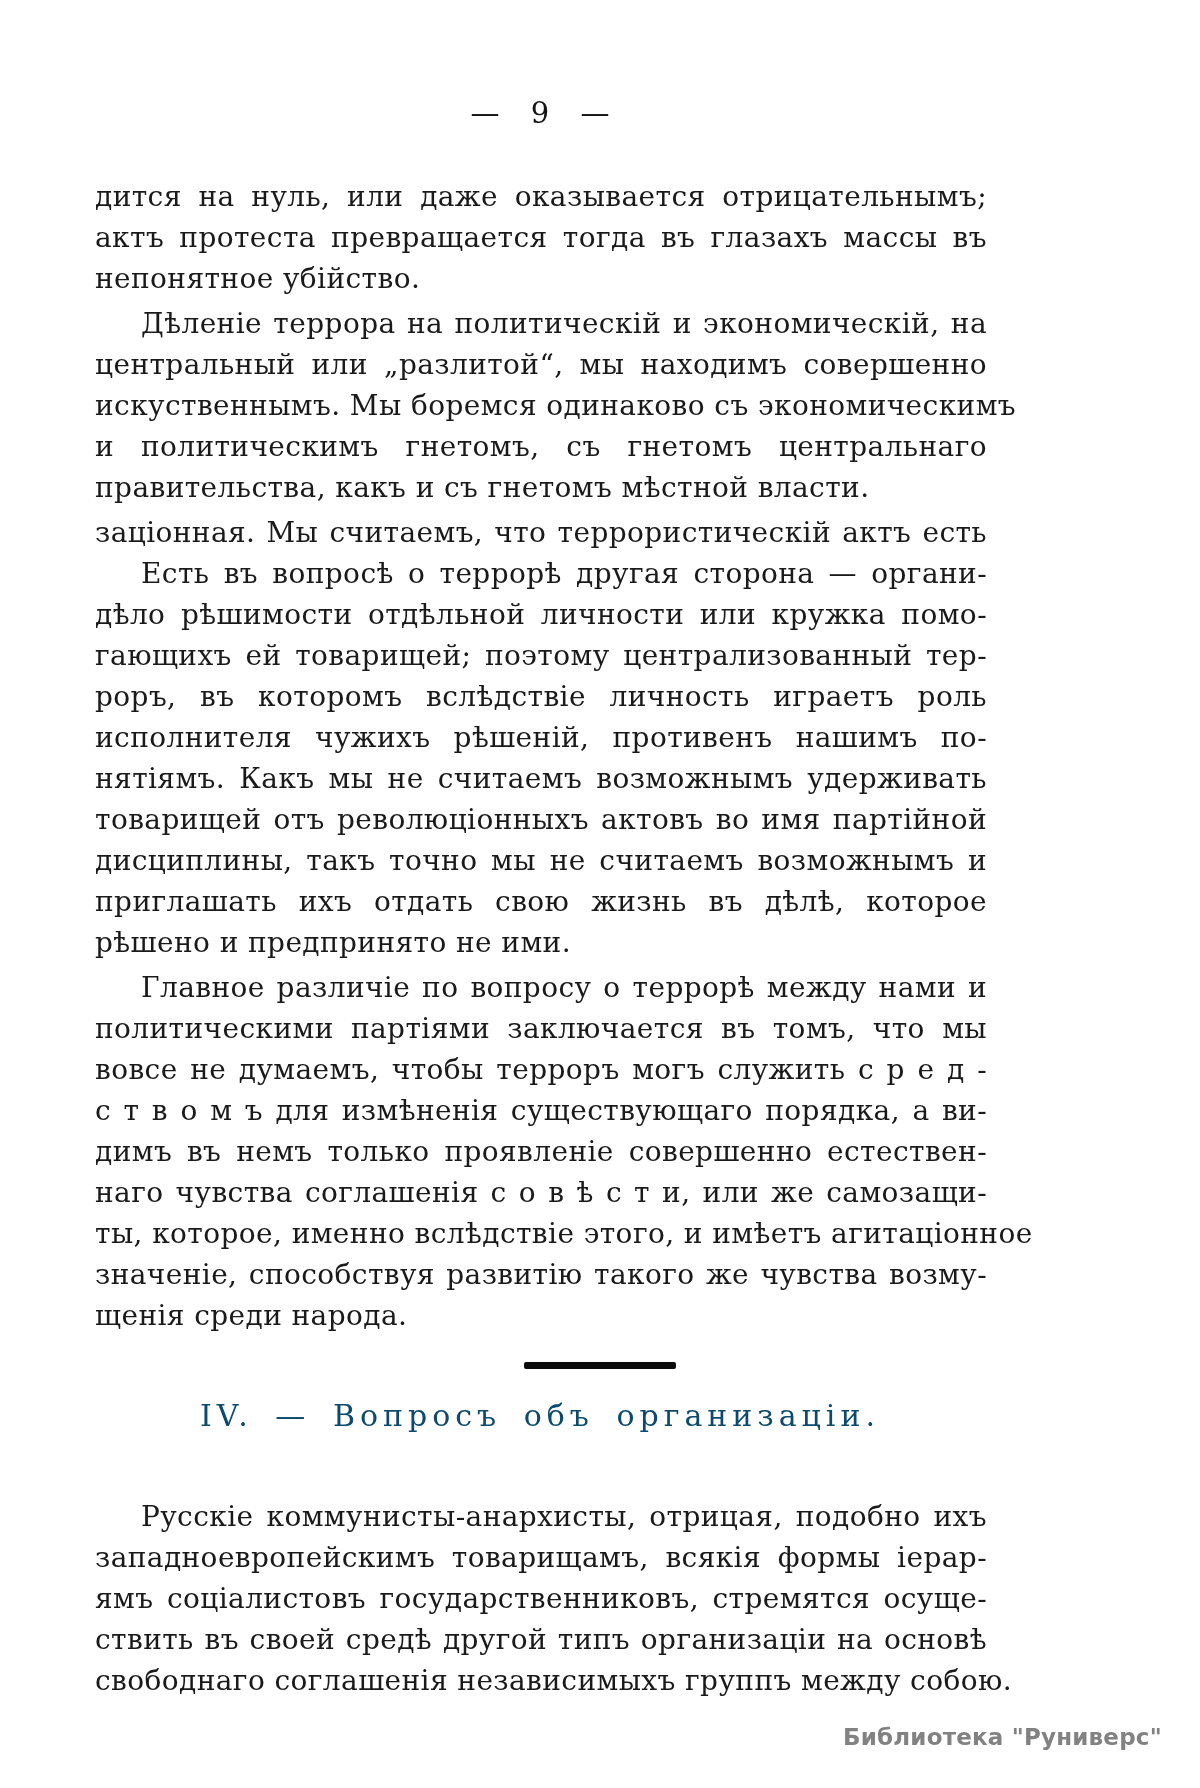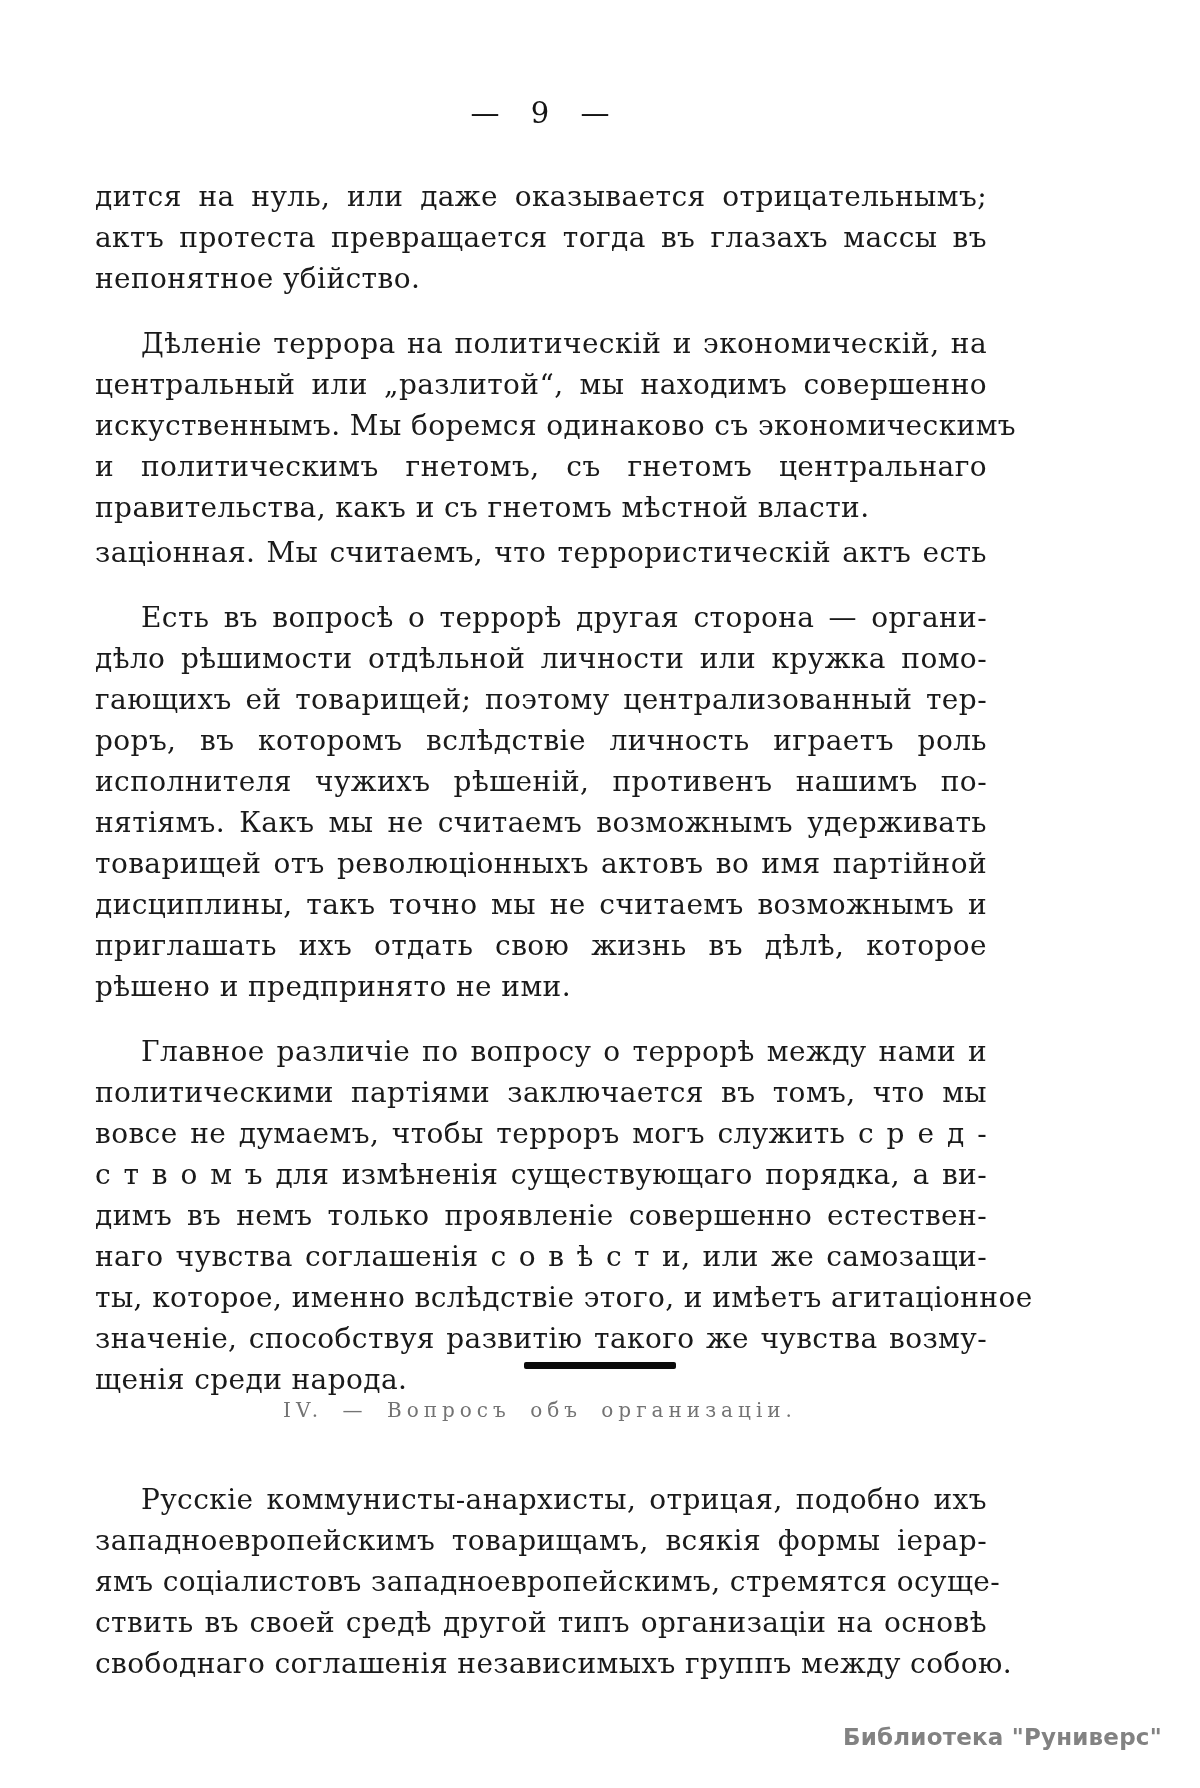--- a/index.html
+++ b/index.html
@@ -23,57 +23,57 @@
     color: #141414;
   }
   .body-text {
     position: absolute;
     left: 95px;
     width: 892px;
     font-size: 28px;
     letter-spacing: 0.4px;
   }
   .block-1 { top: 176px; }
-  .block-2 { top: 1455px; }
+  .block-2 { top: 1496px; }
   .para { margin: 0 0 4px 0; }
   .line {
     line-height: 41px;
     height: 41px;
     text-align: justify;
     text-align-last: justify;
     white-space: nowrap;
   }
   .line.end {
     text-align: left;
     text-align-last: left;
   }
-  .line.indent { text-indent: 46px; margin-top: 24px; }
+  .line.indent { text-indent: 46px; }
   .divider-wrap {
     position: absolute;
     top: 1362px;
     left: 0;
     width: 1200px;
   }
   .divider-bar {
     margin: 0 auto;
     width: 152px;
     height: 7px;
     background: #0a0a0a;
     border-radius: 2px;
   }
   .section-heading {
     position: absolute;
     top: 1398px;
     left: 95px;
     width: 890px;
     text-align: center;
-    font-size: 20px;
+    font-size: 30px;
     letter-spacing: 5px;
     word-spacing: 8px;
-    color: #737373;
+    color: #0c4a6e;
   }
   .watermark {
     position: absolute;
     top: 1724px;
     left: 843px;
     font-family: "DejaVu Sans", sans-serif;
     font-weight: bold;
     font-size: 23px;
     color: #828282;
     letter-spacing: 0.2px;
@@ -126,19 +126,19 @@
 <div class="divider-wrap">
   <div class="divider-bar"></div>
 </div>
 
 <div class="section-heading">IV. — Вопросъ объ организаціи.</div>
 
 <div class="body-text block-2">
   <div class="para">
     <div class="line indent">Русскіе коммунисты-анархисты, отрицая, подобно ихъ</div>
     <div class="line">западноевропейскимъ товарищамъ, всякія формы іерар-</div>
-    <div class="line">ямъ соціалистовъ западноевропейскимъ, стремятся осуще-</div>
+    <div class="line">ямъ соціалистовъ государственниковъ, стремятся осуще-</div>
     <div class="line">ствить въ своей средѣ другой типъ организаціи на основѣ</div>
     <div class="line end">свободнаго соглашенія независимыхъ группъ между собою.</div>
   </div>
 </div>
 
 <div class="watermark">Библиотека "Руниверс"</div>
 
 </body></html>

